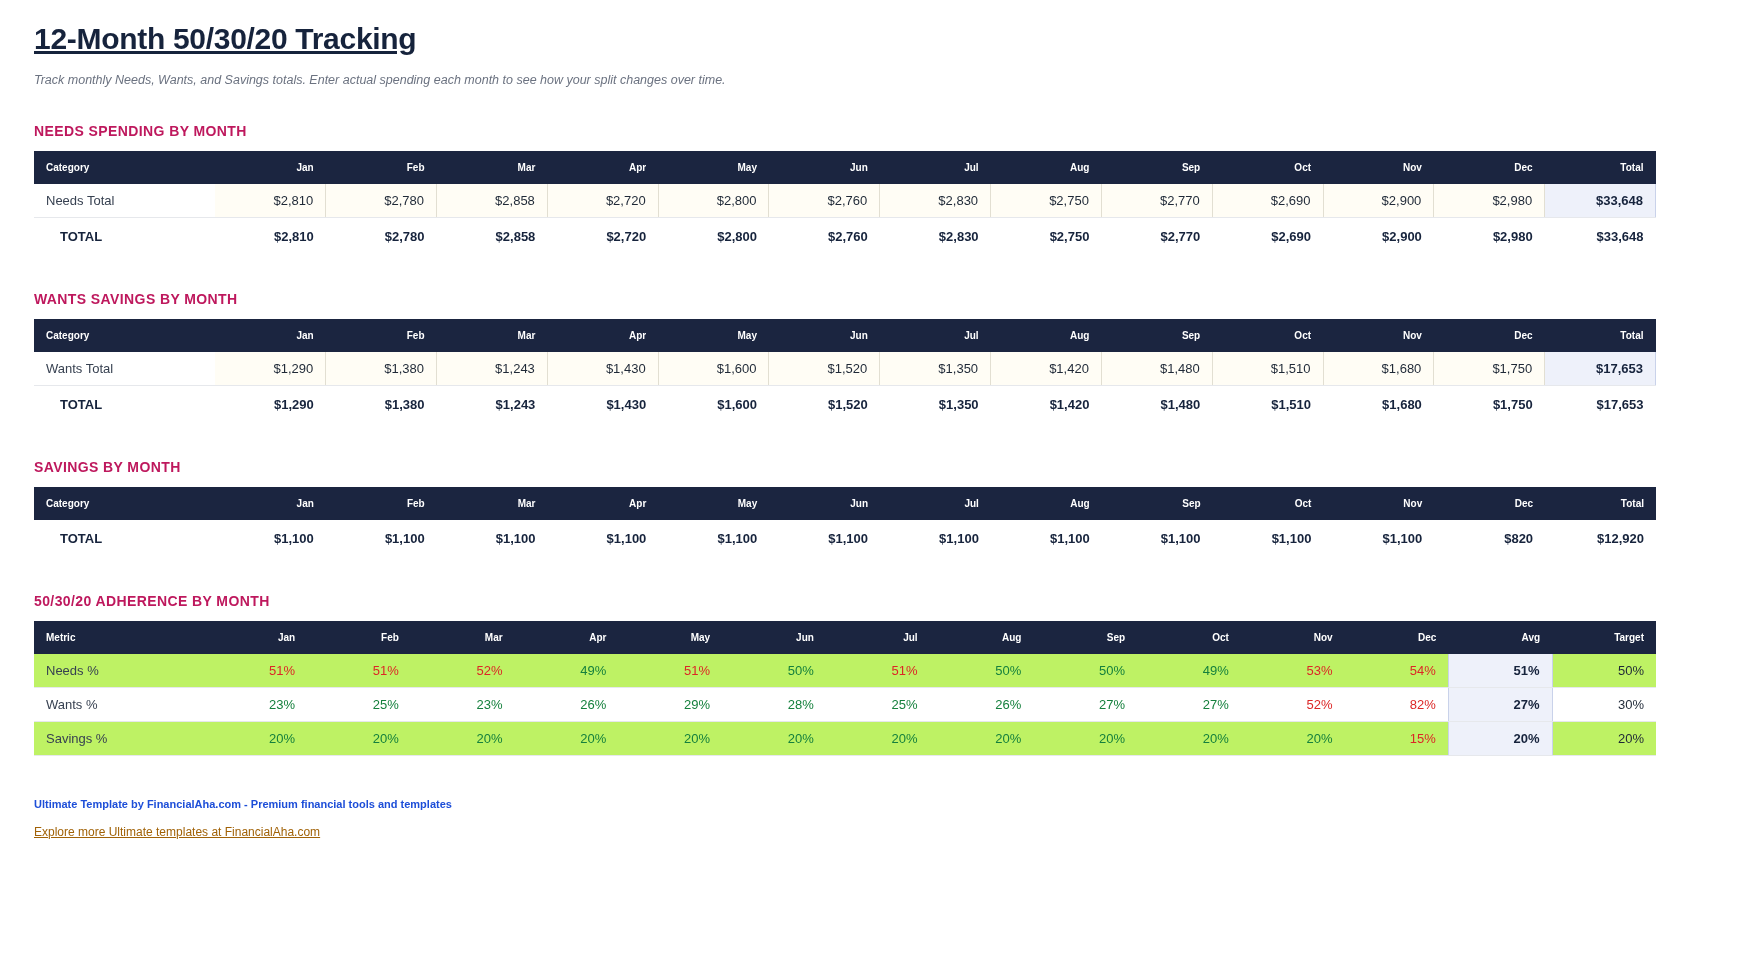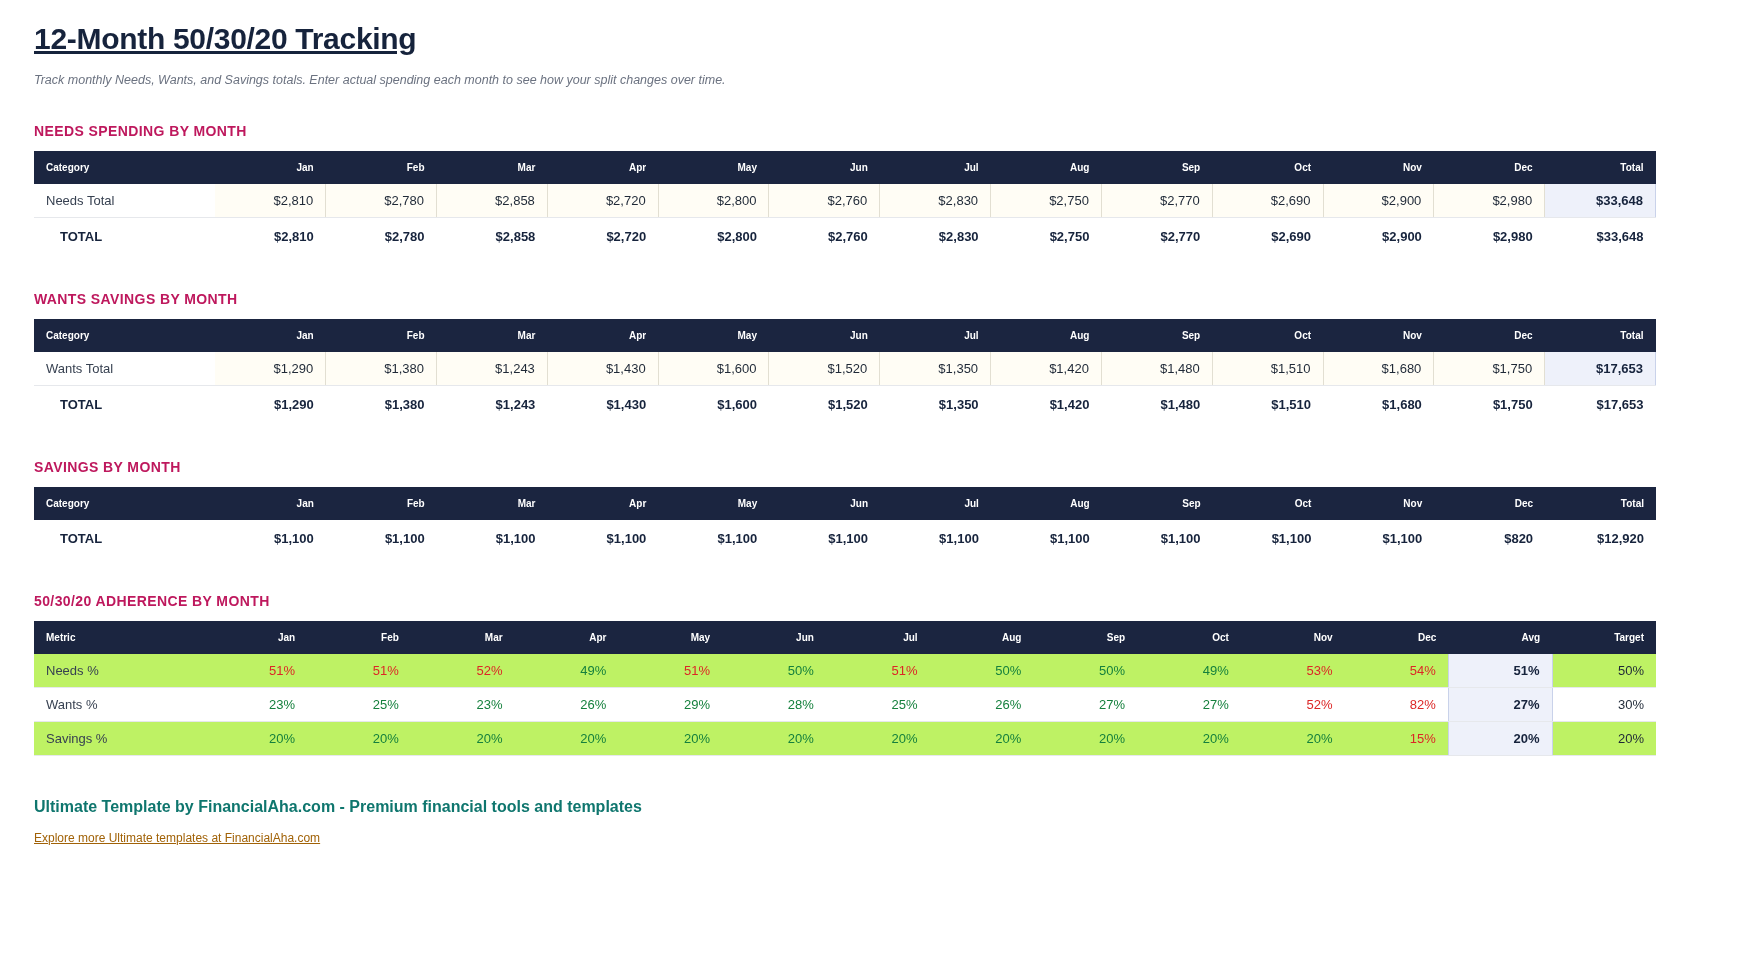--- a/index.html
+++ b/index.html
@@ -101,23 +101,23 @@
   .target-col { color: #1f2937; }
   col.c-cat { width: 160px; }
   col.c-m { width: 98px; }
   col.c-t { width: 98px; }
   col.c-tg { width: 98px; }
   .footer {
     margin-top: 42px;
     padding-bottom: 22px;
   }
   .footer-note {
-    font-size: 16px;
-    font-weight: bold;
-    color: #0f766e;
+    font-size: 11px;
+    font-weight: bold;
+    color: #1d4ed8;
     margin-bottom: 12px;
   }
   .footer-link {
     font-size: 12px;
     color: #a16207;
     text-decoration: underline;
     display: inline-block;
   }
 </style>
 </head>

